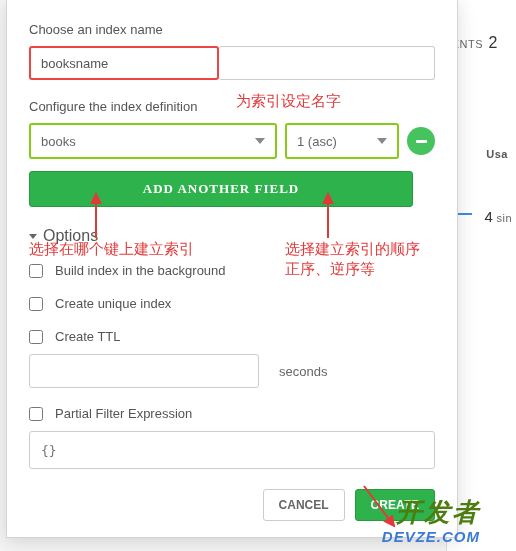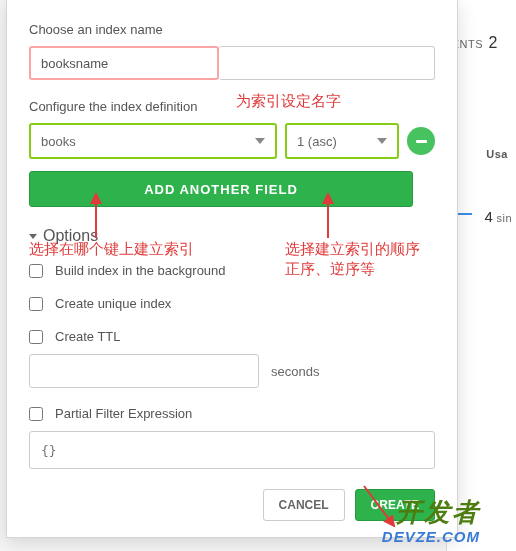--- a/index.html
+++ b/index.html
@@ -63,21 +63,21 @@
   border-radius: 3px;
   padding: 0 10px;
   font-size: 13px;
   color: #555;
   background: #fff;
 }
 .name-input {
   width: 190px;
 }
 .ann-box {
-  border: 2px solid #fca5a5;
+  border: 2px solid #ef4444;
 }
 .row { display: flex; gap: 8px; align-items: center; }
 .select-wrap {
   position: relative;
   flex: 1;
 }
 .select-wrap.small { flex: 0 0 114px; }
 .select {
   width: 100%;
   height: 36px;
@@ -114,20 +114,21 @@
   width: 384px;
   height: 36px;
   margin-top: 12px;
   background: #2eb34c;
   border: 1px solid #27993f;
   color: #fff;
   font-size: 13px;
   font-weight: 700;
   letter-spacing: 1px;
   border-radius: 3px;
+  font-family: Liberation Serif, serif;
 }
 .options-toggle {
   font-size: 16px;
   color: #555;
   margin-top: 20px;
   display: flex;
   align-items: center;
   gap: 6px;
 }
 .chev {
@@ -138,21 +139,21 @@
 }
 .opt-row {
   display: flex;
   align-items: center;
   gap: 12px;
   margin-top: 18px;
   font-size: 13px;
   color: #555;
 }
 .chk { width: 14px; height: 14px; }
-.seconds-row { display:flex; align-items:center; gap:12px; margin-top:10px; margin-bottom: 4px;}
+.seconds-row { display:flex; align-items:center; gap:20px; margin-top:10px; margin-bottom: 4px;}
 .seconds-row .text-input { width: 230px; }
 .seconds-lbl { font-size: 13px; color: #666; }
 .json-input {
   width: 100%; height: 38px;
   border: 1px solid #ccc;
   border-radius: 3px;
   padding: 0 11px;
   font-size: 13px;
   font-family: Menlo, Consolas, monospace;
   color: #888;

